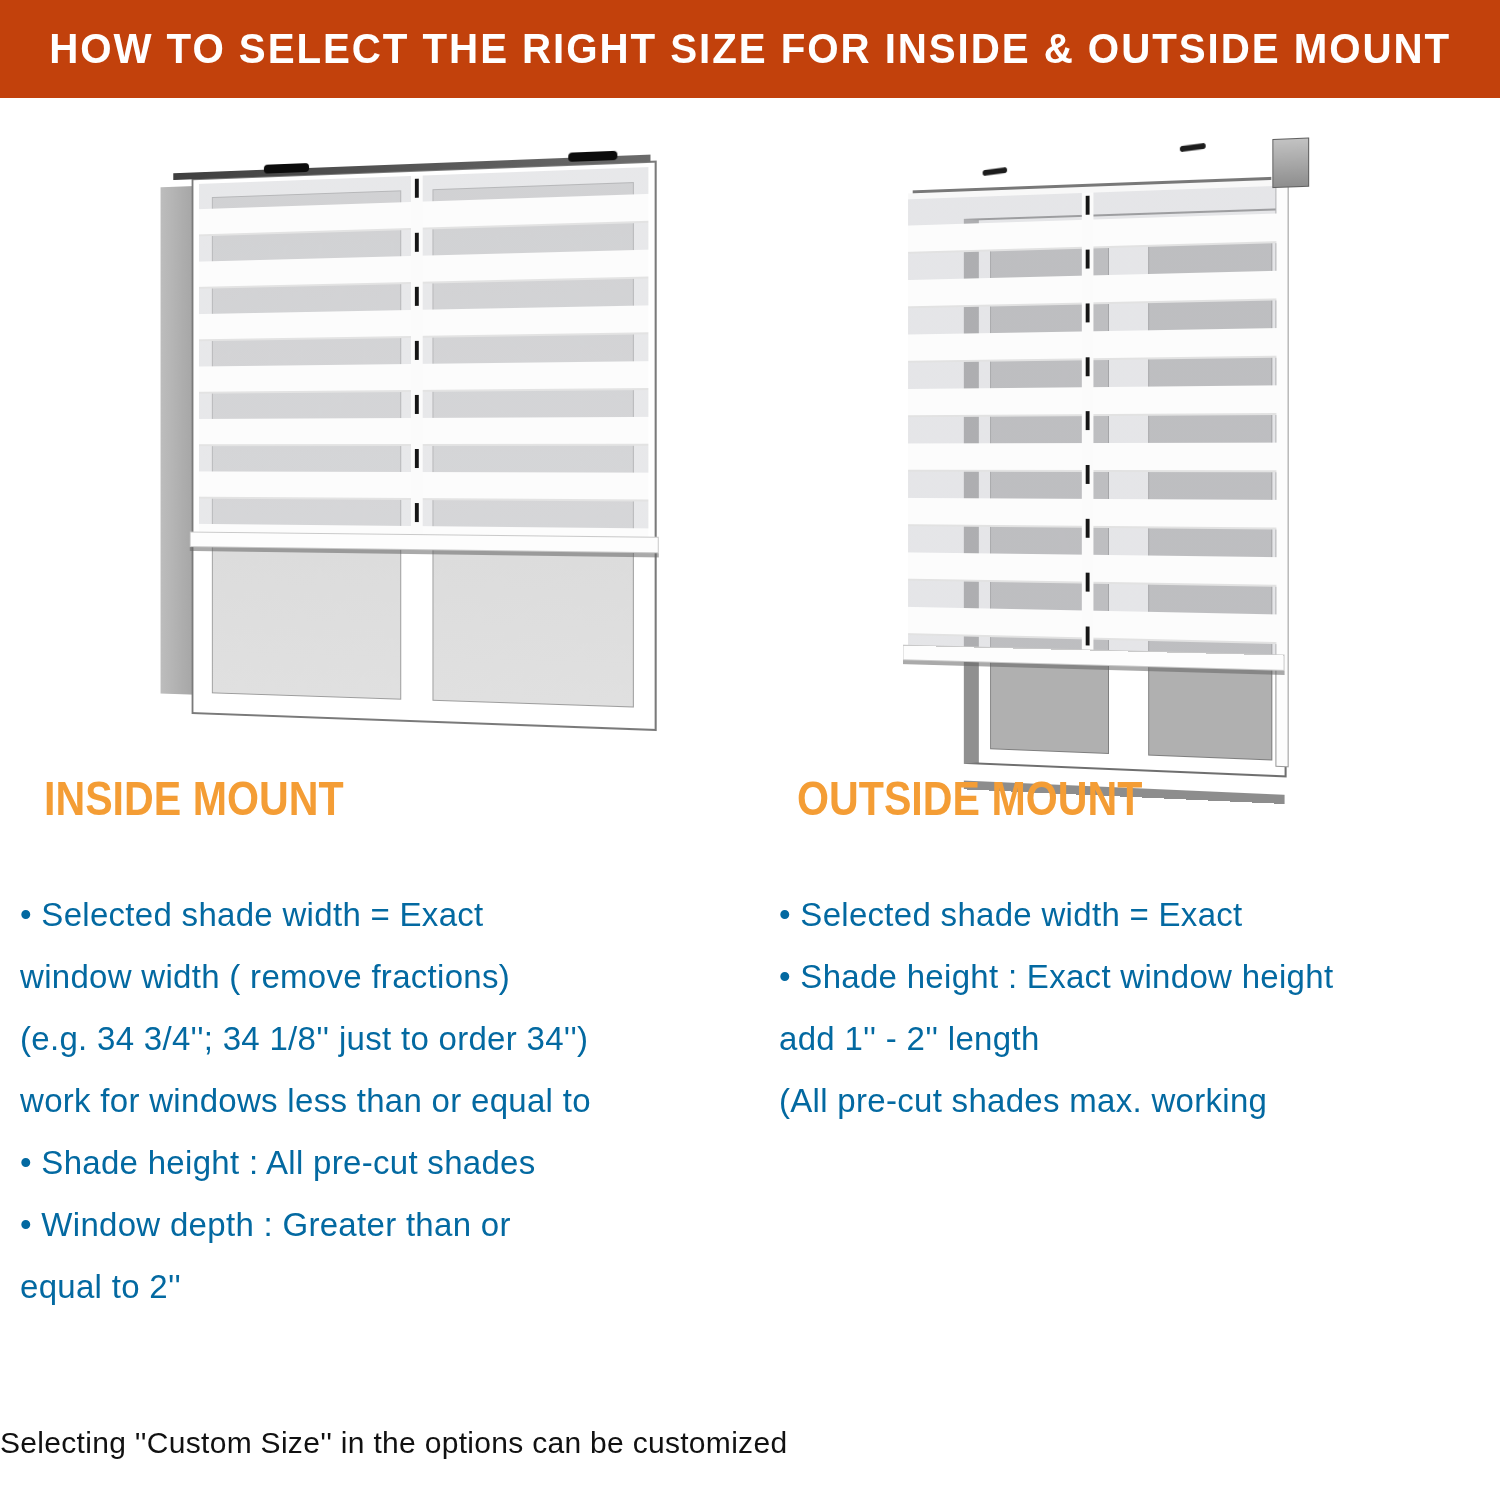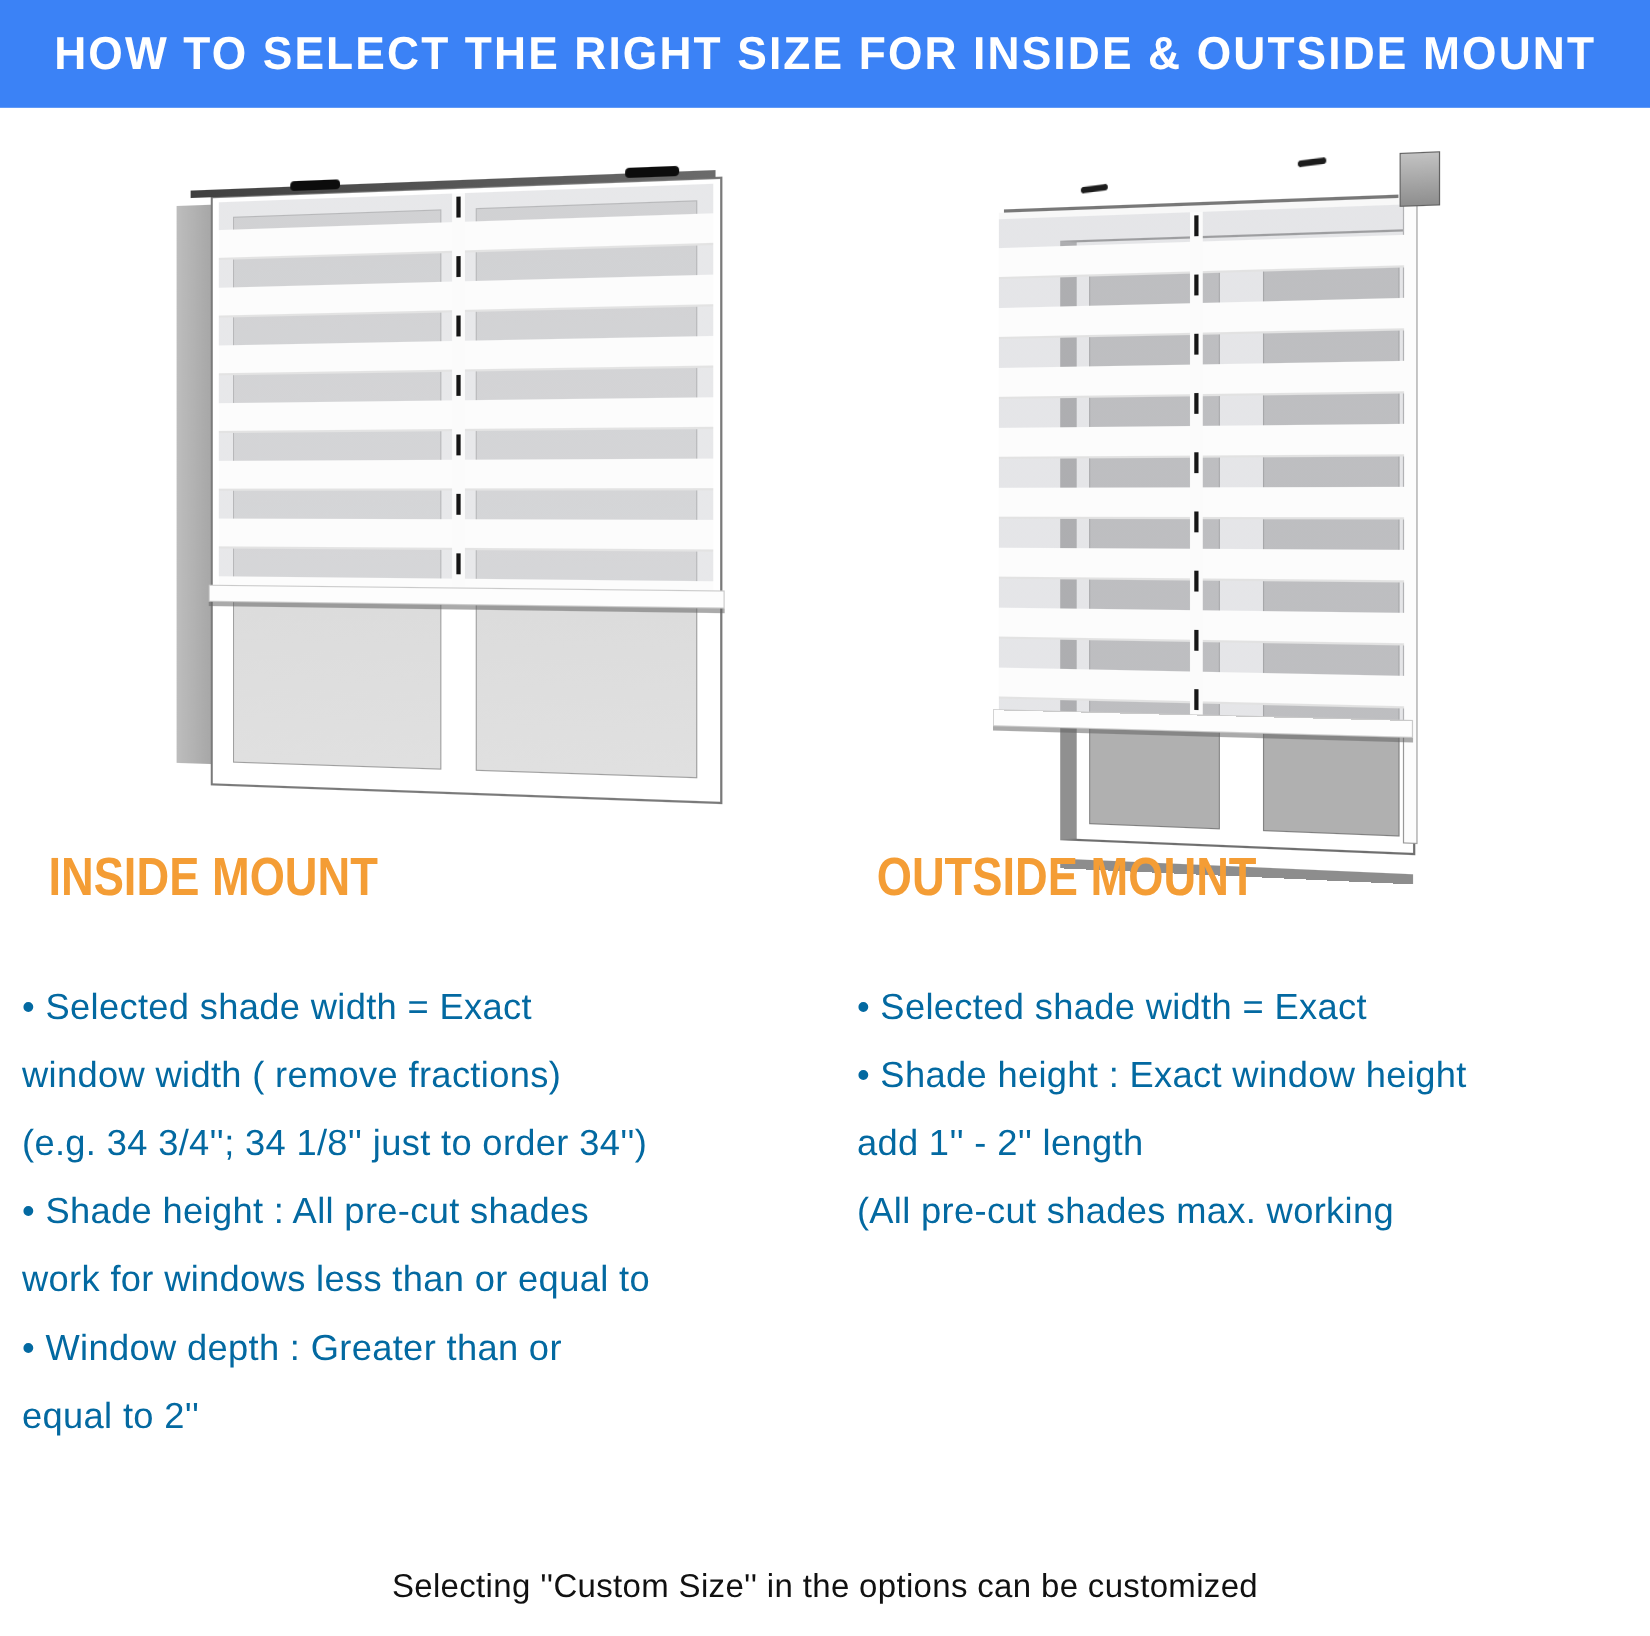--- a/index.html
+++ b/index.html
@@ -28,21 +28,21 @@
   .heading-outside{left:797px;top:772px;}
 
   
   .col{position:absolute;color:#0369a1;font-size:33px;letter-spacing:0.3px;}
   .col-left{left:20px;top:884px;width:710px;}
   .col-right{left:779px;top:884px;width:715px;}
   .line{display:block;height:62px;line-height:62px;white-space:nowrap;}
 
   
   .footer{
-    position:absolute;top:1426px;left:0;width:1500px;text-align:center;
+    position:absolute;top:1426px;left:0;width:1500px;
     font-size:30px;color:#111111;letter-spacing:0.3px;
   }
 
   
   .illus{position:absolute;}
   .scene{position:absolute;inset:0;transform:perspective(1700px) rotateY(-13deg);}
   .seam{position:absolute;left:50%;width:12px;margin-left:-6px;top:0;height:100%;background:#fbfbfb;}
   .seam::after{
     content:"";position:absolute;left:4px;top:0;width:4px;height:100%;
     background:repeating-linear-gradient(180deg,transparent 0 3px,#161616 3px 22px,transparent 22px 54px);
@@ -85,21 +85,21 @@
     background:#fdfdfd;border:1px solid #c9c9c9;box-shadow:0 4px 0 rgba(100,100,100,0.55);}
   .om-bracket{position:absolute;right:16px;top:4px;width:34px;height:46px;
     background:linear-gradient(180deg,#c2c2c2,#8e8e8e);border:1px solid #606060;}
   .om-screw{position:absolute;height:6px;width:26px;border-radius:3px;background:#1c1c1c;transform:rotate(-5deg);}
   .om-screw.s1{left:84px;top:22px;}
   .om-screw.s2{right:118px;top:6px;}
 </style>
 </head>
 <body>
 
-<div class="banner" style="background: #3b82f6;">
+<div class="banner" style="background: #c2410c;">
   <span class="banner-text" style="color: rgb(255, 255, 255);">HOW TO SELECT THE RIGHT SIZE FOR INSIDE &amp; OUTSIDE MOUNT</span>
 </div>
 
 <div class="illus illus-left">
   <div class="scene">
     <div class="in-jamb"></div>
     <div class="in-frame">
       <div class="in-glass gl"></div>
       <div class="in-glass gr"></div>
       <div class="in-blind">
@@ -131,22 +131,22 @@
 <div class="heading heading-inside" style="color: rgb(244, 157, 53);">INSIDE MOUNT</div>
 <div class="heading heading-outside" style="color: rgb(244, 157, 53);">OUTSIDE MOUNT</div>
 
 <div class="col col-left">
   <div>
     <span class="line">• Selected shade width = Exact</span>
     <span class="line">window width ( remove fractions)</span>
     <span class="line">(e.g. 34 3/4''; 34 1/8'' just to order 34'')</span>
   </div>
   <div>
+    <span class="line">work for windows less than or equal to</span>
     <span class="line">• Shade height : All pre-cut shades</span>
-    <span class="line">work for windows less than or equal to</span>
   </div>
   <div>
     <span class="line">• Window depth : Greater than or</span>
     <span class="line">equal to 2''</span>
   </div>
 </div>
 
 <div class="col col-right">
   <div>
     <span class="line">• Selected shade width = Exact</span>

